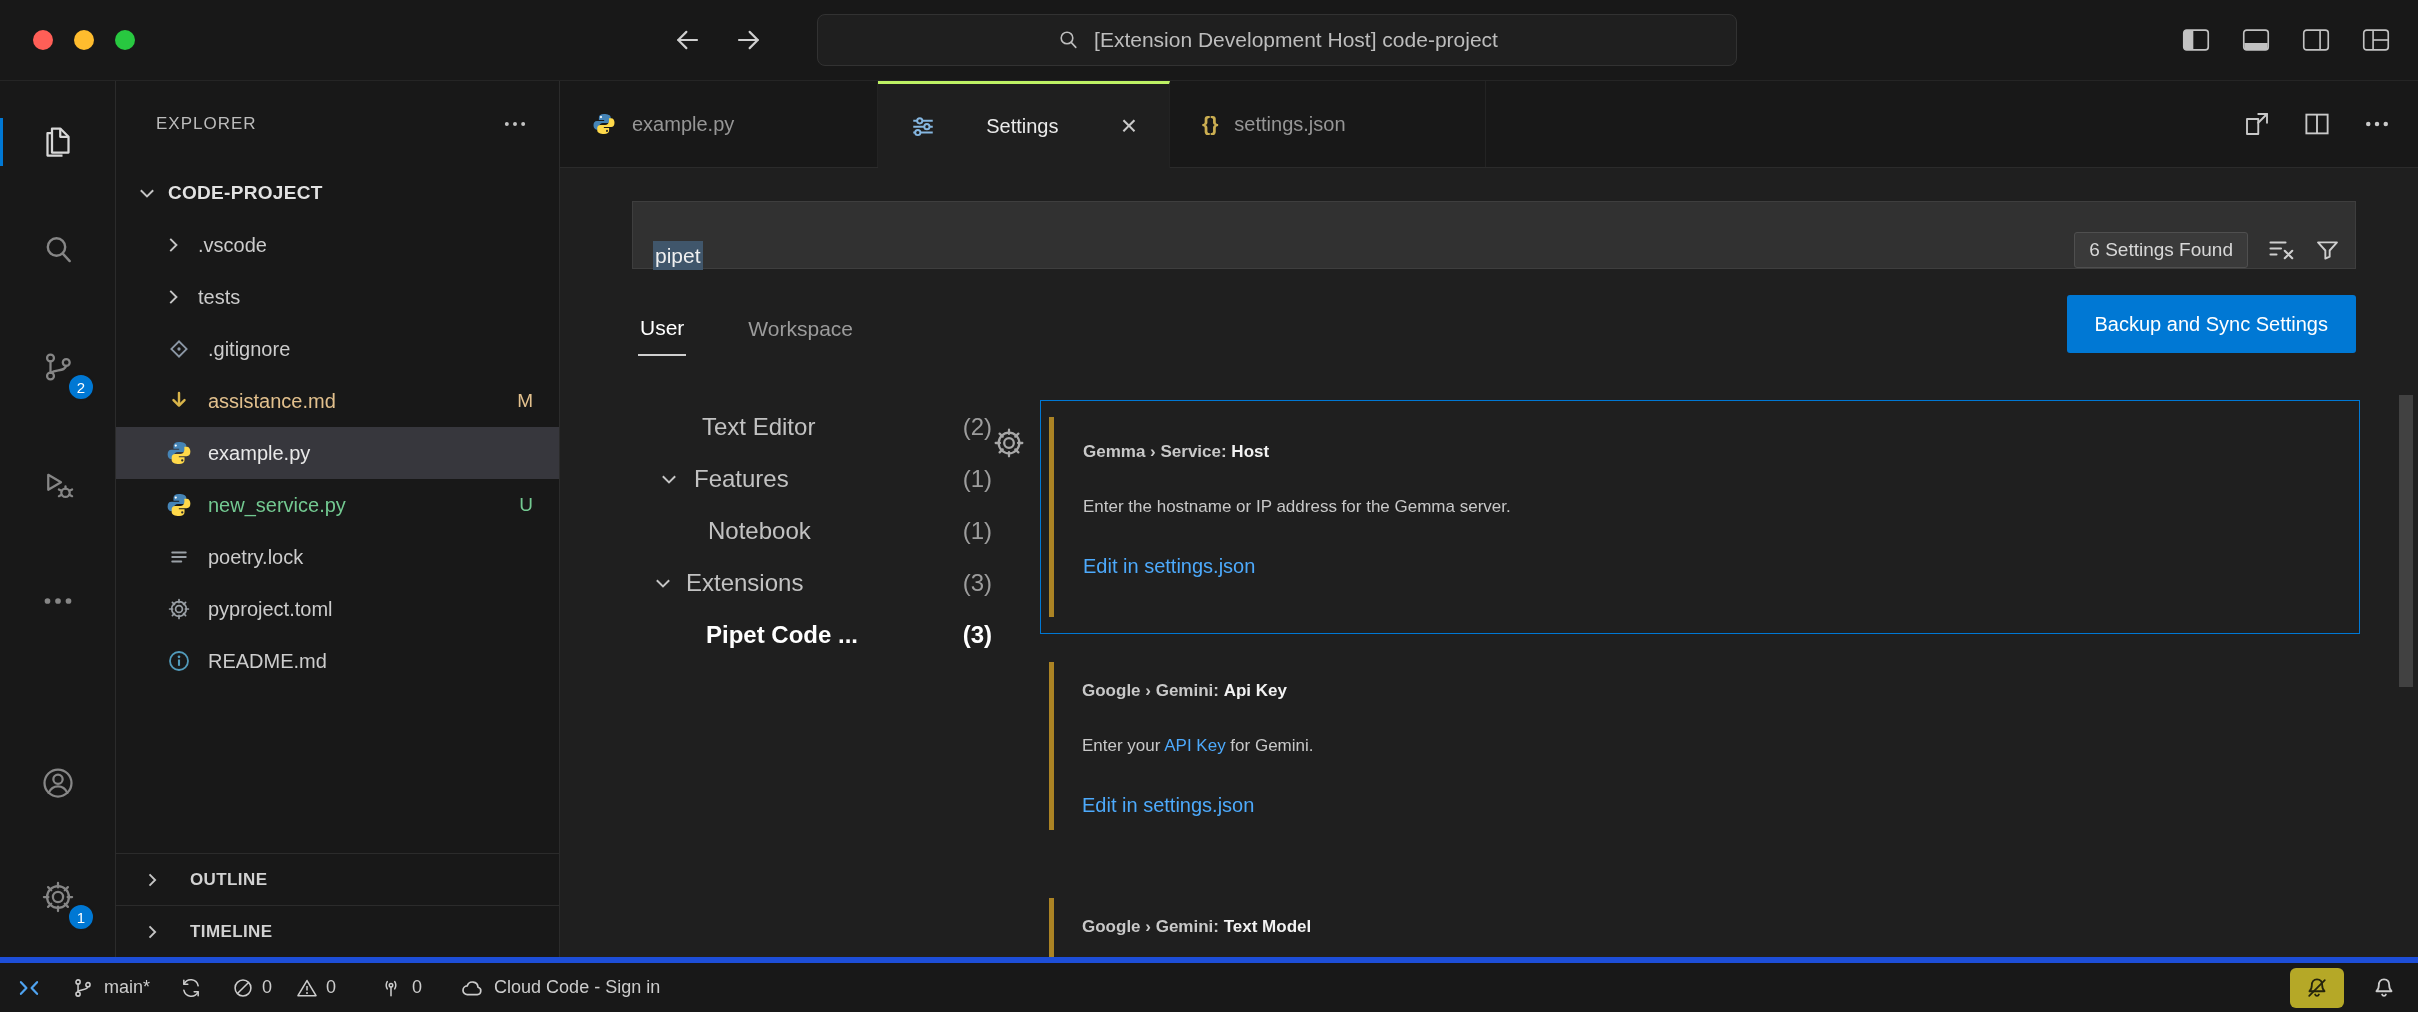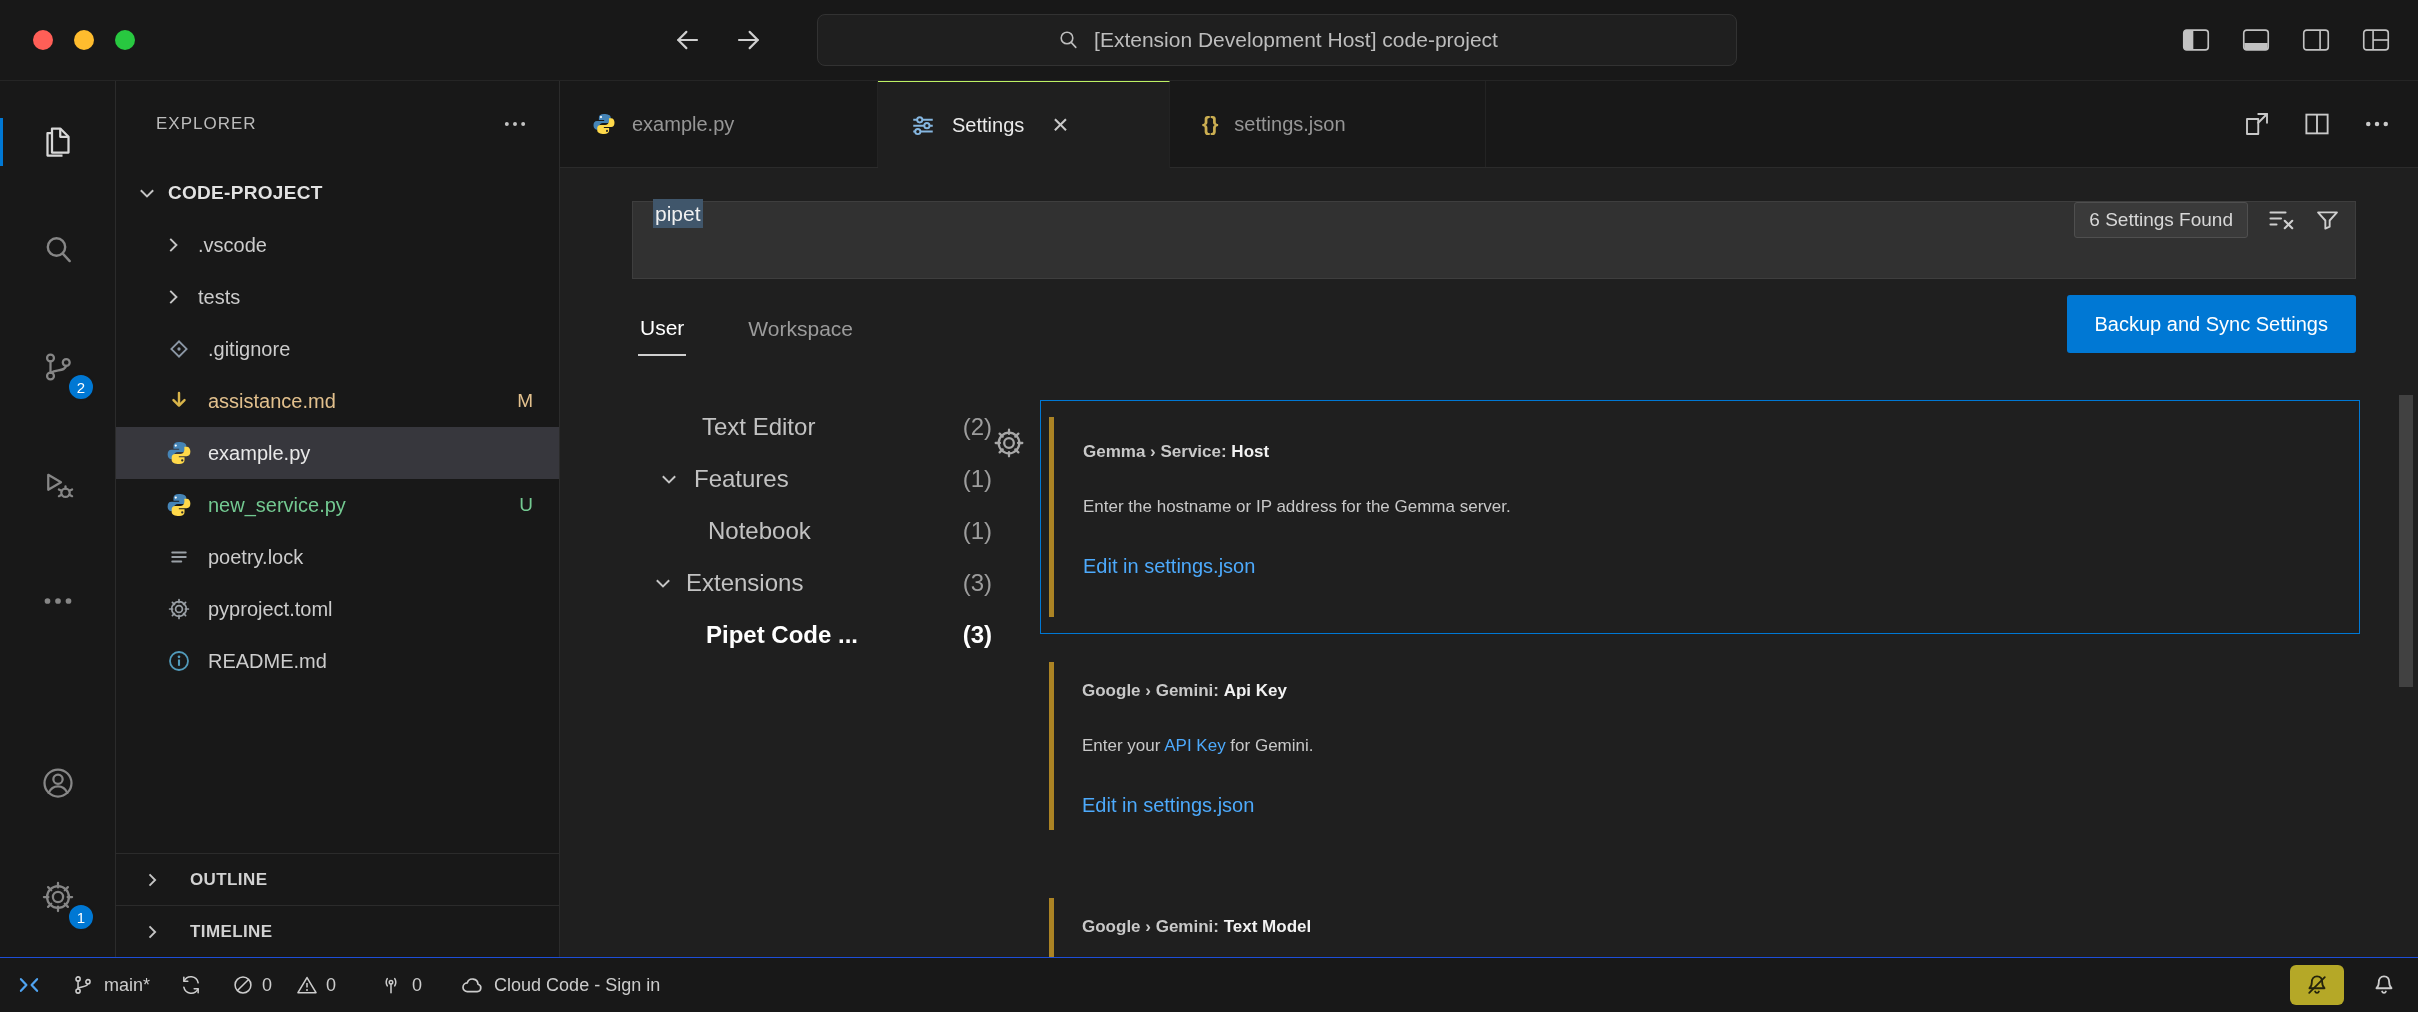--- a/index.html
+++ b/index.html
@@ -55,29 +55,29 @@
   .sb-sections { position:absolute; bottom:0; left:0; width:100%; }
   .section { height:52px; border-top:1px solid #2b2b2b; display:flex; align-items:center; gap:28px; padding-left:26px;
     font-weight:700; font-size:17px; color:#d2d2d2; letter-spacing:.4px; }
 
   
   .editor { flex:1; min-width:0; position:relative; background:#1f1f1f; }
   .tabbar { height:87px; background:#181818; border-bottom:1px solid #2b2b2b; display:flex; align-items:flex-start; position:relative; }
   .tab { height:86px; display:flex; align-items:center; gap:16px; padding:0 32px; font-size:20px; color:#969696;
     border-right:1px solid #232323; background:#181818; }
   .tab.w1{min-width:318px}  .tab.w2{min-width:292px}  .tab.w3{min-width:316px}
-  .tab.active { height:87px; background:#1f1f1f; color:#eaeaea; border-top:1px solid #bef264; z-index:2; }
+  .tab.active { height:87px; background:#1f1f1f; color:#eaeaea; border-top:3px solid #bef264; z-index:2;justify-content:space-between; }
   .tab-close { margin-left:12px; font-size:28px; color:#c9c9c9; line-height:1; }
   .braces { color:#cbae51; font-weight:700; font-size:21px; }
   .tab-actions { position:absolute; right:26px; top:0; height:86px; display:flex; align-items:center; gap:30px; color:#c9c9c9; }
 
   
   .settings { position:absolute; left:0; right:0; top:87px; bottom:0; background:#1f1f1f; overflow:hidden; }
-  .search-box { position:absolute; left:72px; top:33px; width:1724px; height:78px; background:#313131;
-    border:1px solid #3e3e3e; display:flex; align-items:flex-start; padding:0 14px 0 20px; }
+  .search-box { position:absolute; left:72px; top:33px; width:1724px; height:68px; background:#313131;
+    border:1px solid #3e3e3e; display:flex; align-items:flex-end; padding:0 14px 0 20px; }
   .search-text { font-size:21px; color:#f0f0f0; }
   .sel { background:#40566b; padding:3px 2px; }
   .search-right { margin-left:auto; display:flex; align-items:center; gap:18px; color:#cfcfcf; }
   .count-badge { background:#3a3a3a; border:1px solid #4f4f4f; border-radius:3px; padding:6px 14px; font-size:19px; color:#d8d8d8; }
 
   .scope { position:absolute; left:78px; top:126px; height:74px; display:flex; align-items:center; gap:60px; }
   .scope-tab { font-size:21px; color:#9b9b9b; padding:10px 2px 14px; }
   .scope-tab.active { color:#ffffff; border-bottom:2px solid #cfcfcf; }
   .sync-btn { position:absolute; right:62px; top:127px; height:58px; background:#0078d4; color:#fff;
     border-radius:3px; display:flex; align-items:center; padding:0 28px; font-size:20px; }
@@ -102,21 +102,21 @@
   .card.c3 { margin-top:36px; height:200px; }
   .card-title { font-size:17px; line-height:30px; }
   .cat { color:#c8c8c8; font-weight:600; }
   .sname { color:#f2f2f2; font-weight:700; }
   .card-desc { margin-top:26px; font-size:17px; line-height:28px; color:#c8c8c8; }
   .card-link { display:inline-block; margin-top:34px; font-size:20px; color:#4daafc; }
   .inline-link { color:#4daafc; }
   .scrollbar { position:absolute; right:5px; top:227px; width:14px; height:292px; background:rgba(121,121,121,.38); }
 
   
-  .statusbar { position:absolute; left:0; bottom:0; width:100%; height:55px; background:#181818; border-top:1px solid #1d4ed8;
+  .statusbar { position:absolute; left:0; bottom:0; width:100%; height:55px; background:#181818; border-top:6px solid #1d4ed8;
     display:flex; align-items:center; padding:0 22px 0 16px; font-size:18px; color:#cccccc; }
   .sb-left { display:flex; align-items:center; gap:30px; }
   .sb-item { display:flex; align-items:center; gap:10px; }
   .sb-pair { display:flex; align-items:center; gap:24px; }
   .remote { color:#4fa3f0; }
   .sb-right { margin-left:auto; display:flex; align-items:center; gap:28px; }
   .warn-chip { width:54px; height:40px; background:#b5a827; border-radius:6px; display:flex; align-items:center;
     justify-content:center; color:#23230c; }
 </style>
 </head>

